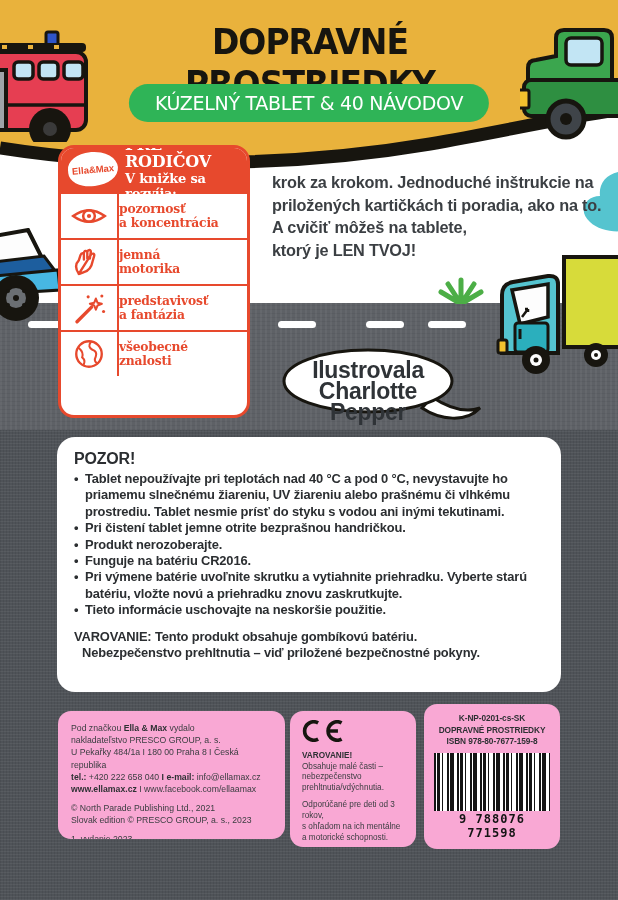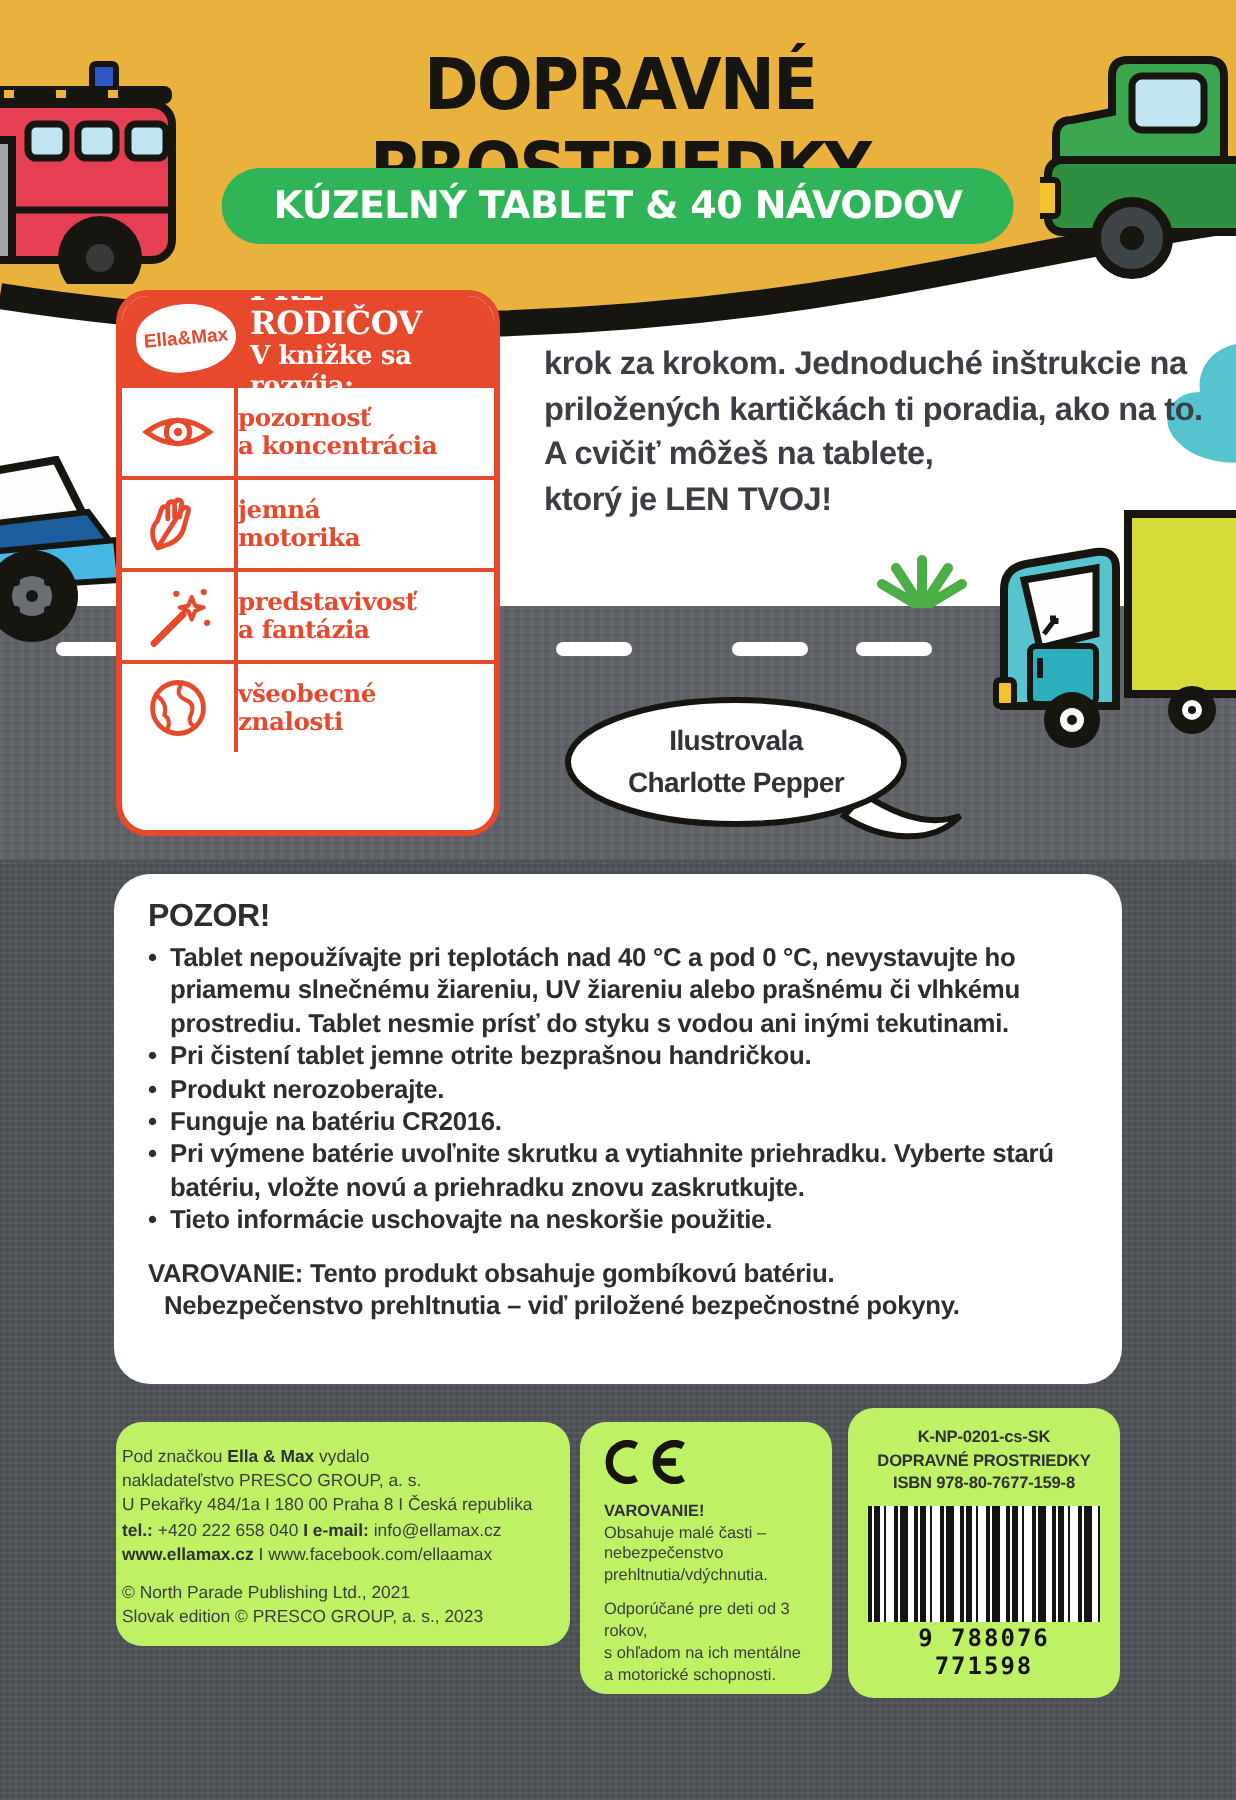--- a/index.html
+++ b/index.html
@@ -6,21 +6,21 @@
   .page{position:relative;width:618px;height:900px;margin:0 auto;background:#fff;overflow:hidden;
         font-family:"Liberation Sans",sans-serif;}
 
   
   .header-wave{position:absolute;top:0;left:0;z-index:1;}
   .main-title{position:absolute;top:24px;left:100px;width:420px;z-index:2;text-align:center;
       font-family:"DejaVu Sans",sans-serif;font-weight:900;font-size:33px;letter-spacing:-1px;
       color:#17150F;transform:scaleY(1.08);}
   .badge-pill{position:absolute;top:84px;left:50%;transform:translateX(-50%);z-index:2;
       background:#2FB457;color:#fff;border-radius:26px;padding:8px 26px;white-space:nowrap;
-      font-family:"DejaVu Sans",sans-serif;font-weight:700;font-size:19px;letter-spacing:-0.3px;}
+      font-family:"DejaVu Sans",sans-serif;font-weight:400;font-size:19px;letter-spacing:-0.3px;}
   .firetruck{position:absolute;left:-12px;top:10px;z-index:2;}
   .greentruck{position:absolute;right:-10px;top:12px;z-index:2;}
 
   
   .intro{position:absolute;left:272px;top:171px;z-index:3;color:#3B3F43;
       font-weight:700;font-size:16.3px;line-height:22.5px;letter-spacing:-0.2px;}
   .intro span{display:block;white-space:nowrap;}
   .cloud{position:absolute;right:-16px;top:166px;z-index:1;}
 
   
@@ -33,21 +33,21 @@
       background-color:#4F5358;
       background-image:repeating-linear-gradient(0deg,rgba(255,255,255,.05) 0 1px,transparent 1px 3px),
                        repeating-linear-gradient(90deg,rgba(0,0,0,.07) 0 1px,transparent 1px 3px);}
   .grass{position:absolute;left:438px;top:274px;z-index:2;}
   .edgecar{position:absolute;left:0;top:228px;z-index:2;}
   .boxtruck{position:absolute;left:492px;top:255px;z-index:3;}
 
   
   .bubble{position:absolute;left:282px;top:347px;width:205px;height:80px;z-index:4;}
   .bubble-text{position:absolute;left:0;top:13px;width:172px;text-align:center;color:#2F3337;
-      font-weight:600;font-size:14px;line-height:21px;letter-spacing:-0.3px;}
+      font-weight:600;font-size:23px;line-height:21px;letter-spacing:-0.3px;}
 
   
   .panel{position:absolute;left:58px;top:145px;width:192px;height:273px;z-index:6;
       background:#fff;border:3px solid #E7492D;border-radius:16px;overflow:hidden;box-sizing:border-box;}
   .panel-header{background:#E7492D;height:44px;display:flex;align-items:center;padding:2px 8px 4px 7px;box-sizing:border-box;}
   .logo-blob{flex:0 0 50px;height:34px;background:#fff;border-radius:55% 60% 58% 52%;
       display:flex;align-items:center;justify-content:center;transform:rotate(-5deg);
       color:#E7492D;font-weight:700;font-size:9.5px;letter-spacing:0;}
   .panel-titles{margin-left:7px;color:#fff;font-family:"DejaVu Serif",serif;}
   .panel-title{font-size:16px;font-weight:700;line-height:1.05;letter-spacing:-0.2px;}
@@ -62,22 +62,22 @@
       border-radius:18px;box-sizing:border-box;padding:13px 17px;color:#2B2E31;overflow:hidden;}
   .pozor-title{font-size:16px;font-weight:800;margin:0 0 3px 0;letter-spacing:-0.2px;}
   .pozor ul{list-style:none;margin:0;padding:0;font-size:12.9px;font-weight:700;line-height:16.4px;letter-spacing:-0.15px;}
   .pozor li{position:relative;padding-left:11px;}
   .pozor li::before{content:"•";position:absolute;left:0;top:0;}
   .warning{margin-top:10px;font-size:12.9px;font-weight:600;line-height:16.8px;letter-spacing:-0.15px;}
   .warning .wbold{font-weight:800;}
   .warning .wline2{display:block;padding-left:8px;}
 
   
-  .infobox{position:absolute;background:#bef264;border-radius:13px;box-sizing:border-box;z-index:5;overflow:hidden;color:#3A3D40;}
-  .pubbox{left:58px;top:711px;width:227px;height:112px;padding:11px 3px;font-size:8.7px;line-height:1.4;}
+  .infobox{position:absolute;background:#f9a8d4;border-radius:13px;box-sizing:border-box;z-index:5;overflow:hidden;color:#3A3D40;}
+  .pubbox{left:58px;top:711px;width:227px;height:128px;padding:11px 13px;font-size:8.7px;line-height:1.4;}
   .pubbox .gap{height:7px;}
   .pubbox b{color:#2E3134;}
   .cebox{left:290px;top:711px;width:126px;height:136px;padding:9px 12px;font-size:8.2px;line-height:1.32;}
   .ce-mark{margin:0 0 5px 0;}
   .cebox .sec-gap{height:6px;}
   .cebox .wtitle{font-weight:800;color:#2E3134;}
   .barbox{left:424px;top:704px;width:136px;height:145px;padding:9px 8px 7px;text-align:center;}
   .bar-head{font-size:8.3px;font-weight:800;line-height:1.4;color:#2E3134;letter-spacing:-0.1px;}
   .bars{margin:5px auto 0;width:116px;height:58px;
       background:repeating-linear-gradient(90deg,#141414 0 2px,#fff 2px 3px,#141414 3px 6px,#fff 6px 8px,

